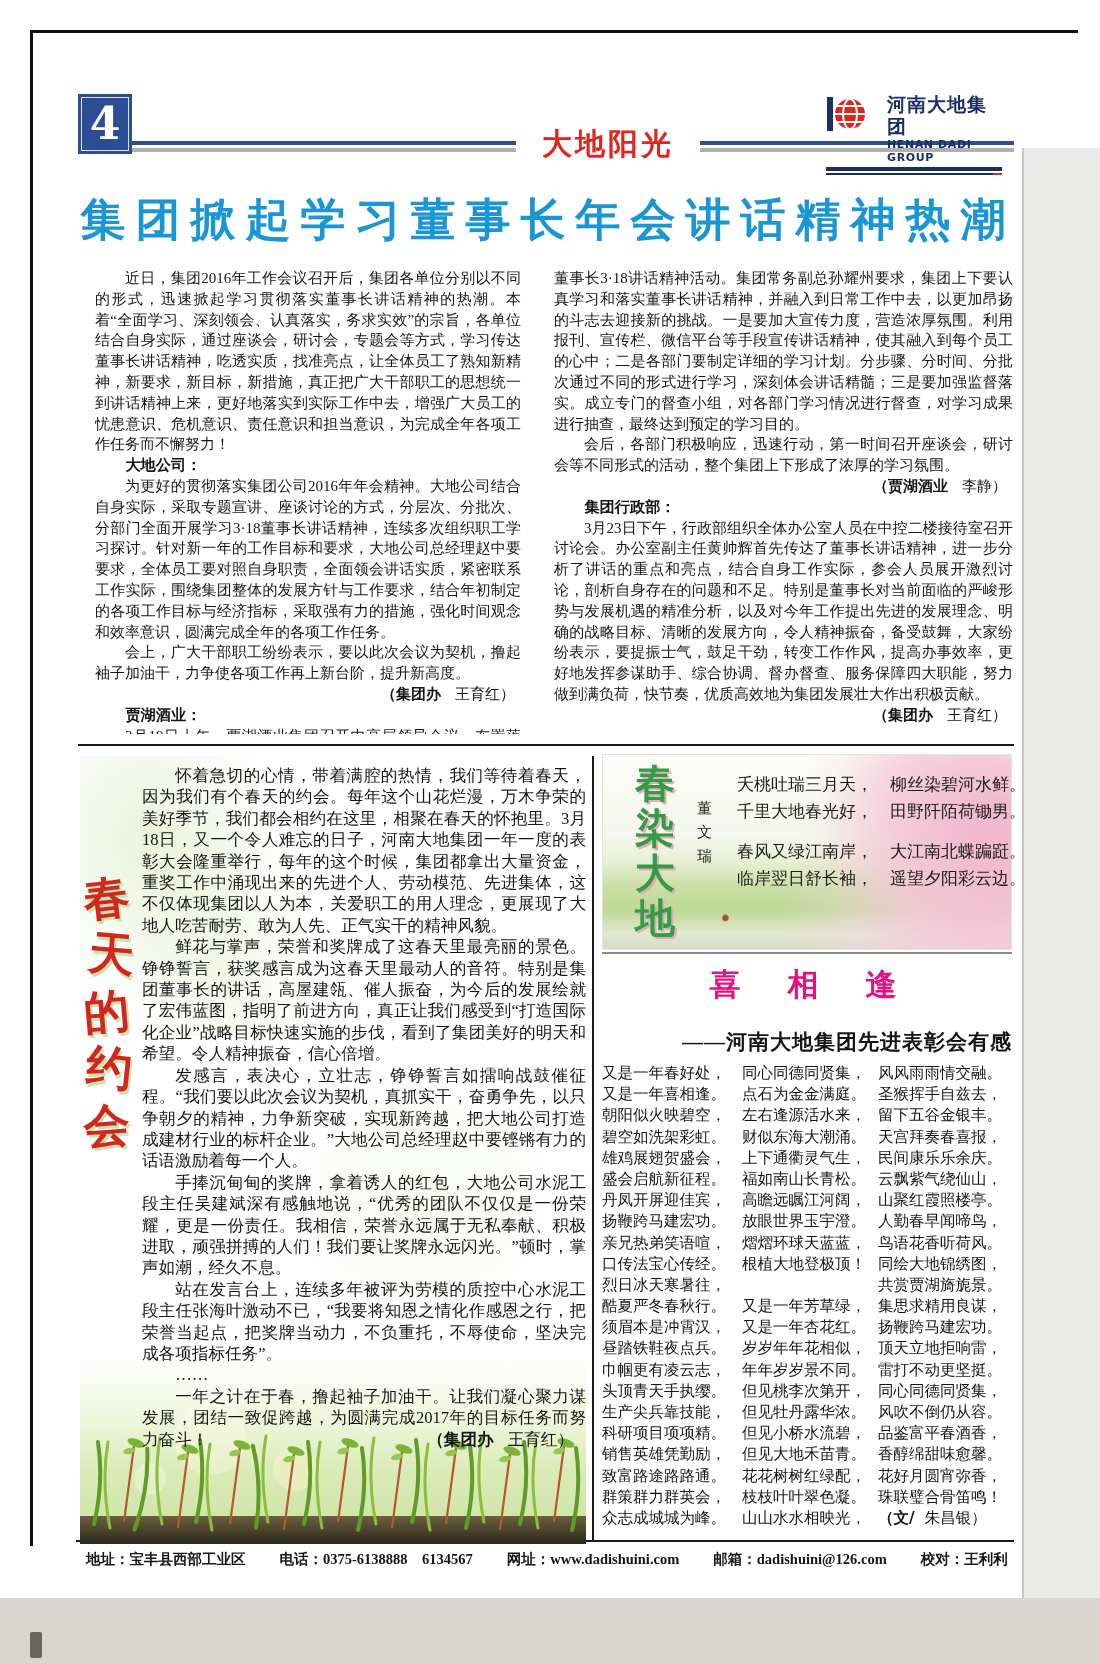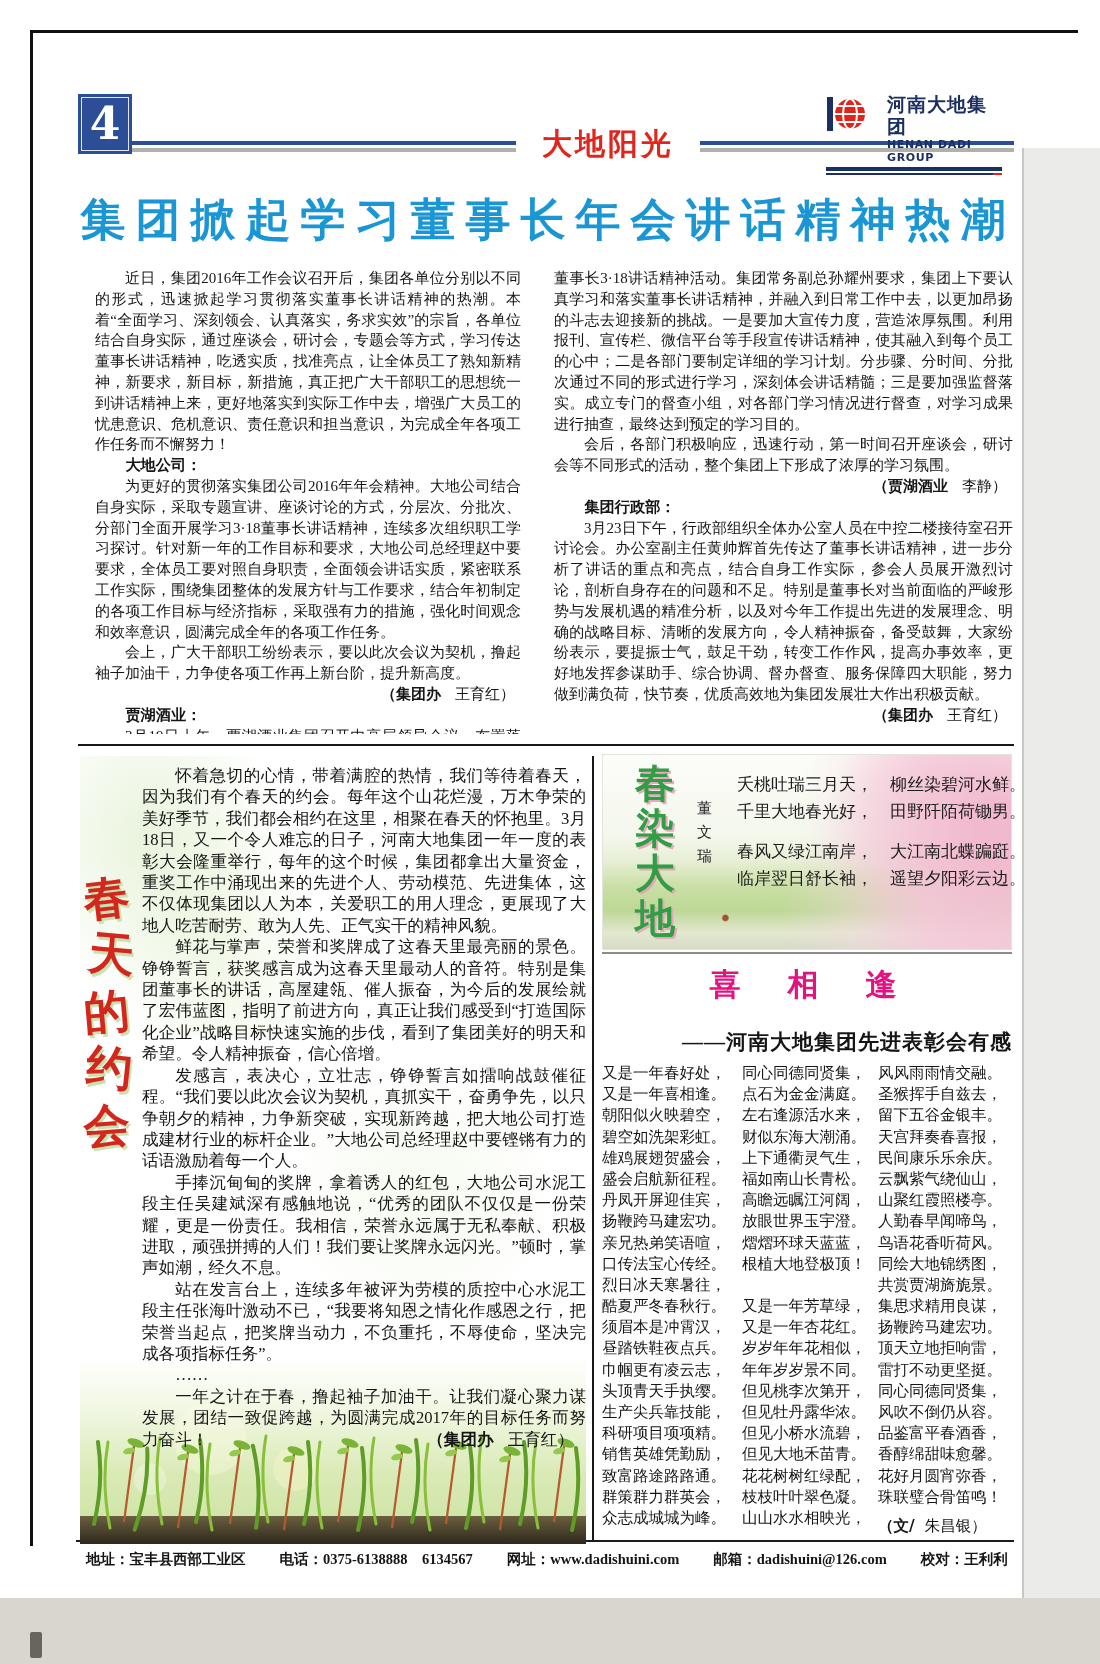--- a/index.html
+++ b/index.html
@@ -100,21 +100,21 @@
   .p1-underline{left:602px;top:952px;width:410px;height:2px;background:#8c8c8a;}
 
   
   .g-title{left:602px;top:964px;width:410px;text-align:center;font-family:"DejaVu Sans","Liberation Sans",sans-serif;
      font-weight:bold;font-size:31px;letter-spacing:8px;color:var(--c-gathering-pink,#e2127f);white-space:nowrap;}
   .g-sub{left:602px;top:1028px;width:410px;text-align:right;font-size:21px;letter-spacing:1px;font-weight:600;}
   .g-cols{left:602px;top:1062px;width:410px;display:flex;}
   .gcol{font-size:15.5px;line-height:21.2px;}
   .gcol1{width:140px;} .gcol2{width:136px;} .gcol3{width:134px;}
   .pline{height:21.2px;white-space:nowrap;}
-  .g-sig{white-space:nowrap;margin-top:8px;}
+  .g-sig{white-space:nowrap;}
   .g-sig .org{font-family:"DejaVu Sans","Liberation Sans",sans-serif;font-weight:bold;}
   .g-sig .name{margin-left:10px;}
 
   
   .footer-rule{left:76px;top:1540px;width:938px;height:2px;background:#1c1c1c;}
   .footer{left:86px;top:1550px;width:926px;display:flex;font-size:14.5px;font-weight:600;white-space:nowrap;}
   .f-item{margin-right:34px;}
 </style>
 </head>
 <body>

